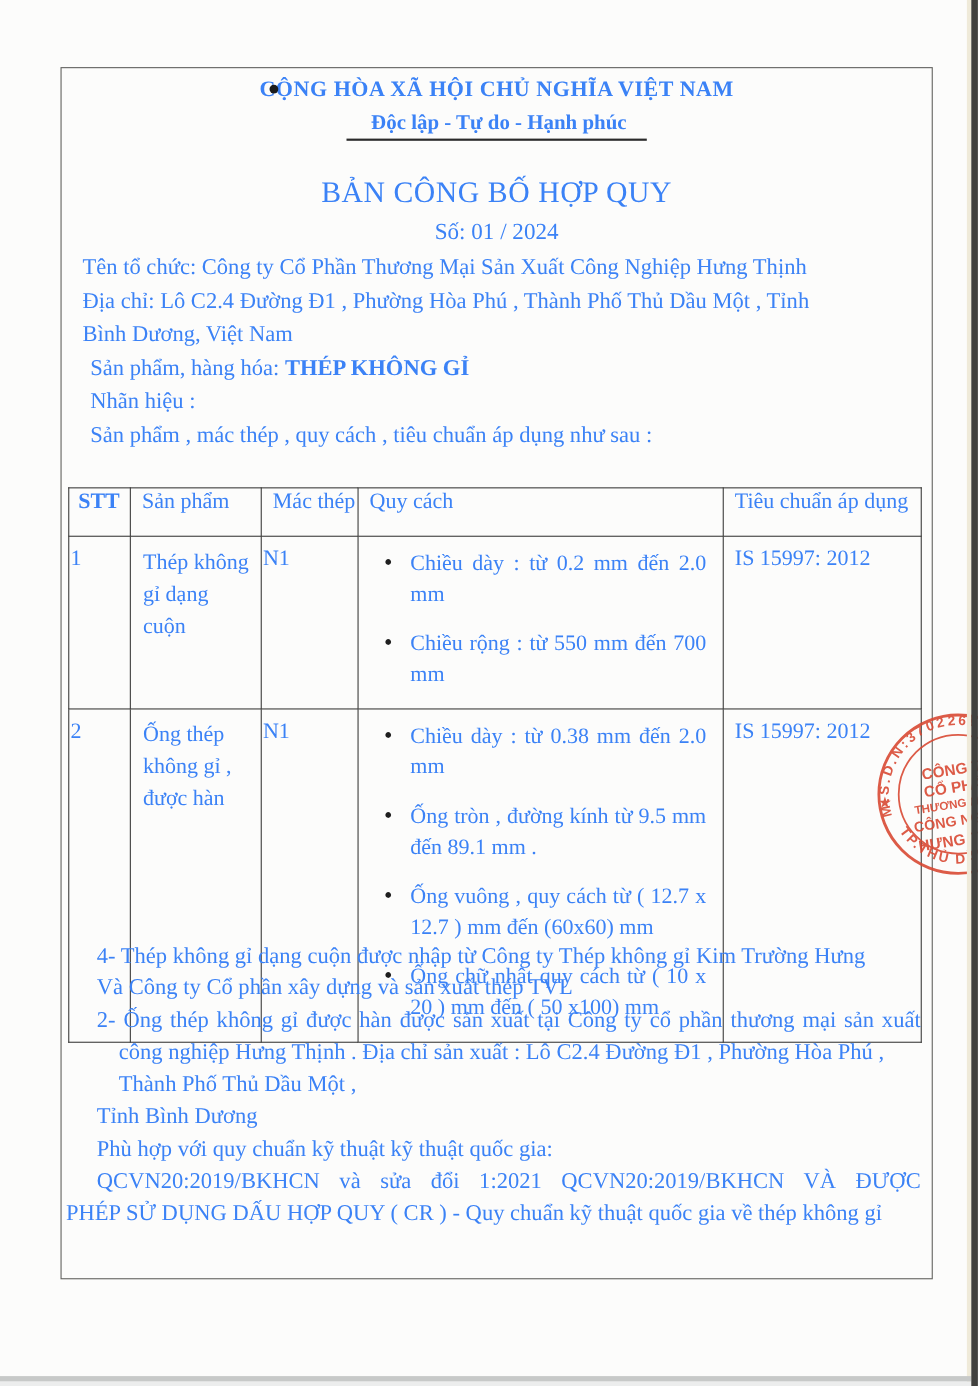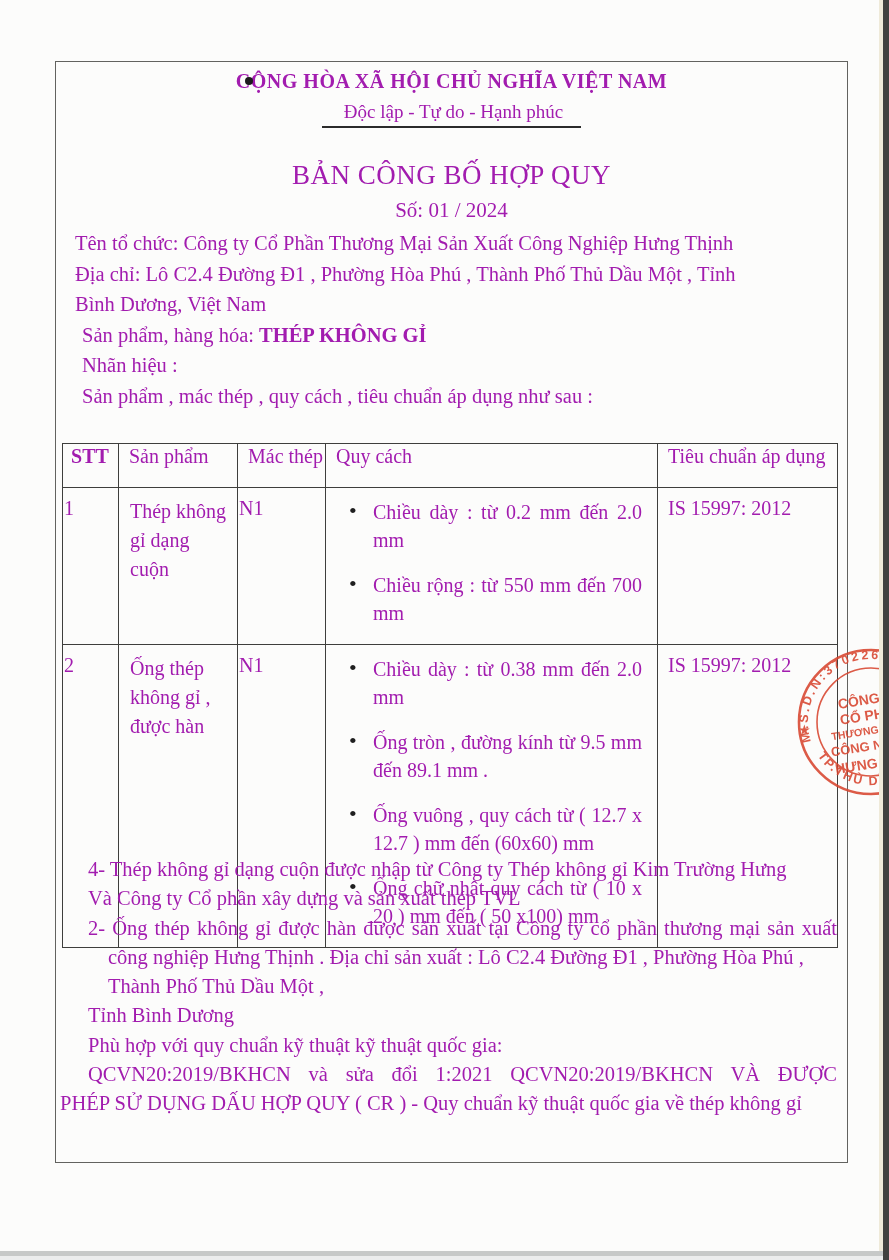--- a/index.html
+++ b/index.html
@@ -1,28 +1,28 @@
 <!DOCTYPE html>
 <html><head>
 <meta charset="utf-8">
 <style>
   html,body{margin:0;padding:0;background:#ffffff;}
   .page{
     position:relative;width:889px;height:1260px;overflow:hidden;
-    background:#fcfcfb;color:#a21caf;
+    background:#fcfcfb;color:#3b82f6;
     font-family:"Liberation Serif","DejaVu Serif",serif;
   }
   
   .frame{position:absolute;left:55px;top:61px;width:791px;height:1100px;
     border:1.5px solid #62625f;z-index:1;}
   
   .header{position:absolute;left:55px;top:70px;width:793px;text-align:center;z-index:2;}
   .nat-title{font-size:20px;font-weight:bold;letter-spacing:.5px;}
   .motto-wrap{margin-top:8px;}
-  .motto{display:inline-block;font-size:19px;font-weight:normal;
+  .motto{display:inline-block;font-size:19px;font-weight:bold;
     border-bottom:2.5px solid #2b2b2b;padding:0 18px 3px 22px;}
   .doc-title{margin-top:32px;font-size:27px;font-weight:normal;letter-spacing:.5px;}
   .doc-number{margin-top:7px;font-size:21px;}
   
   .info{position:absolute;left:75px;top:228px;width:745px;font-size:20.5px;z-index:2;}
   .info .line{line-height:30.6px;white-space:nowrap;}
   .info .indent{margin-left:7px;}
   .bold{font-weight:bold;text-align:right;}
   
   table.products{position:absolute;left:62px;top:443px;z-index:2;

